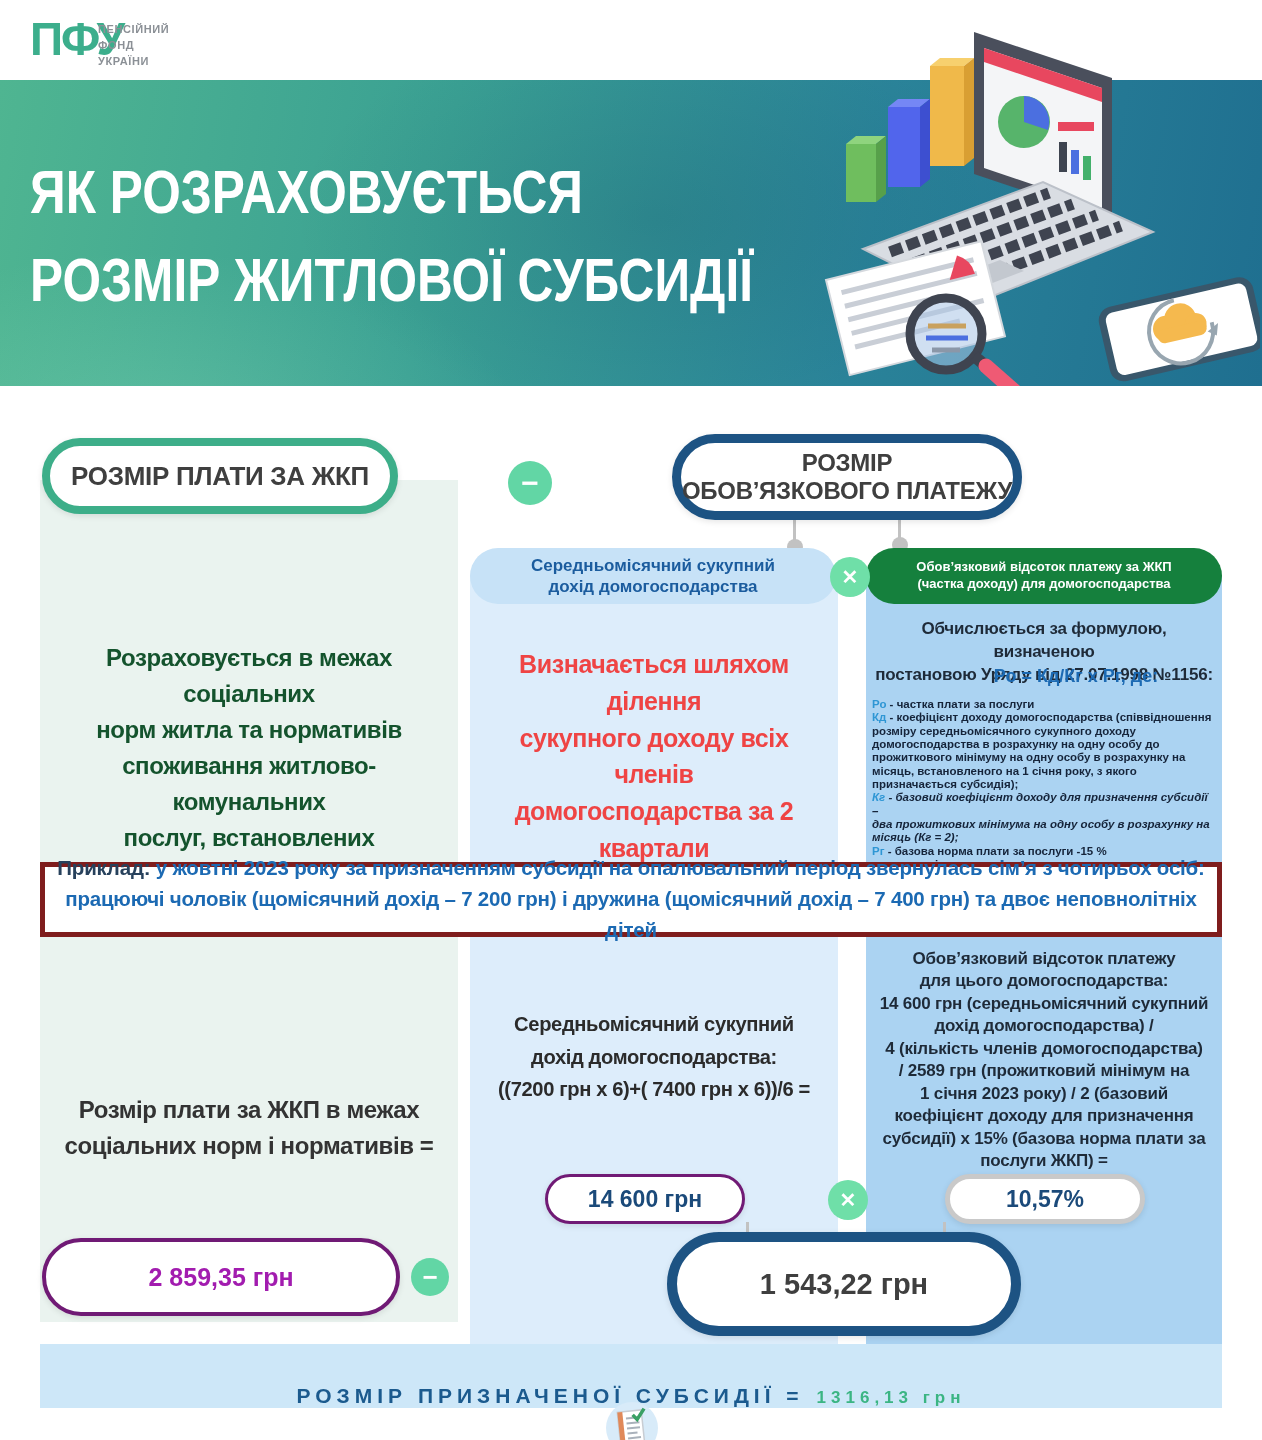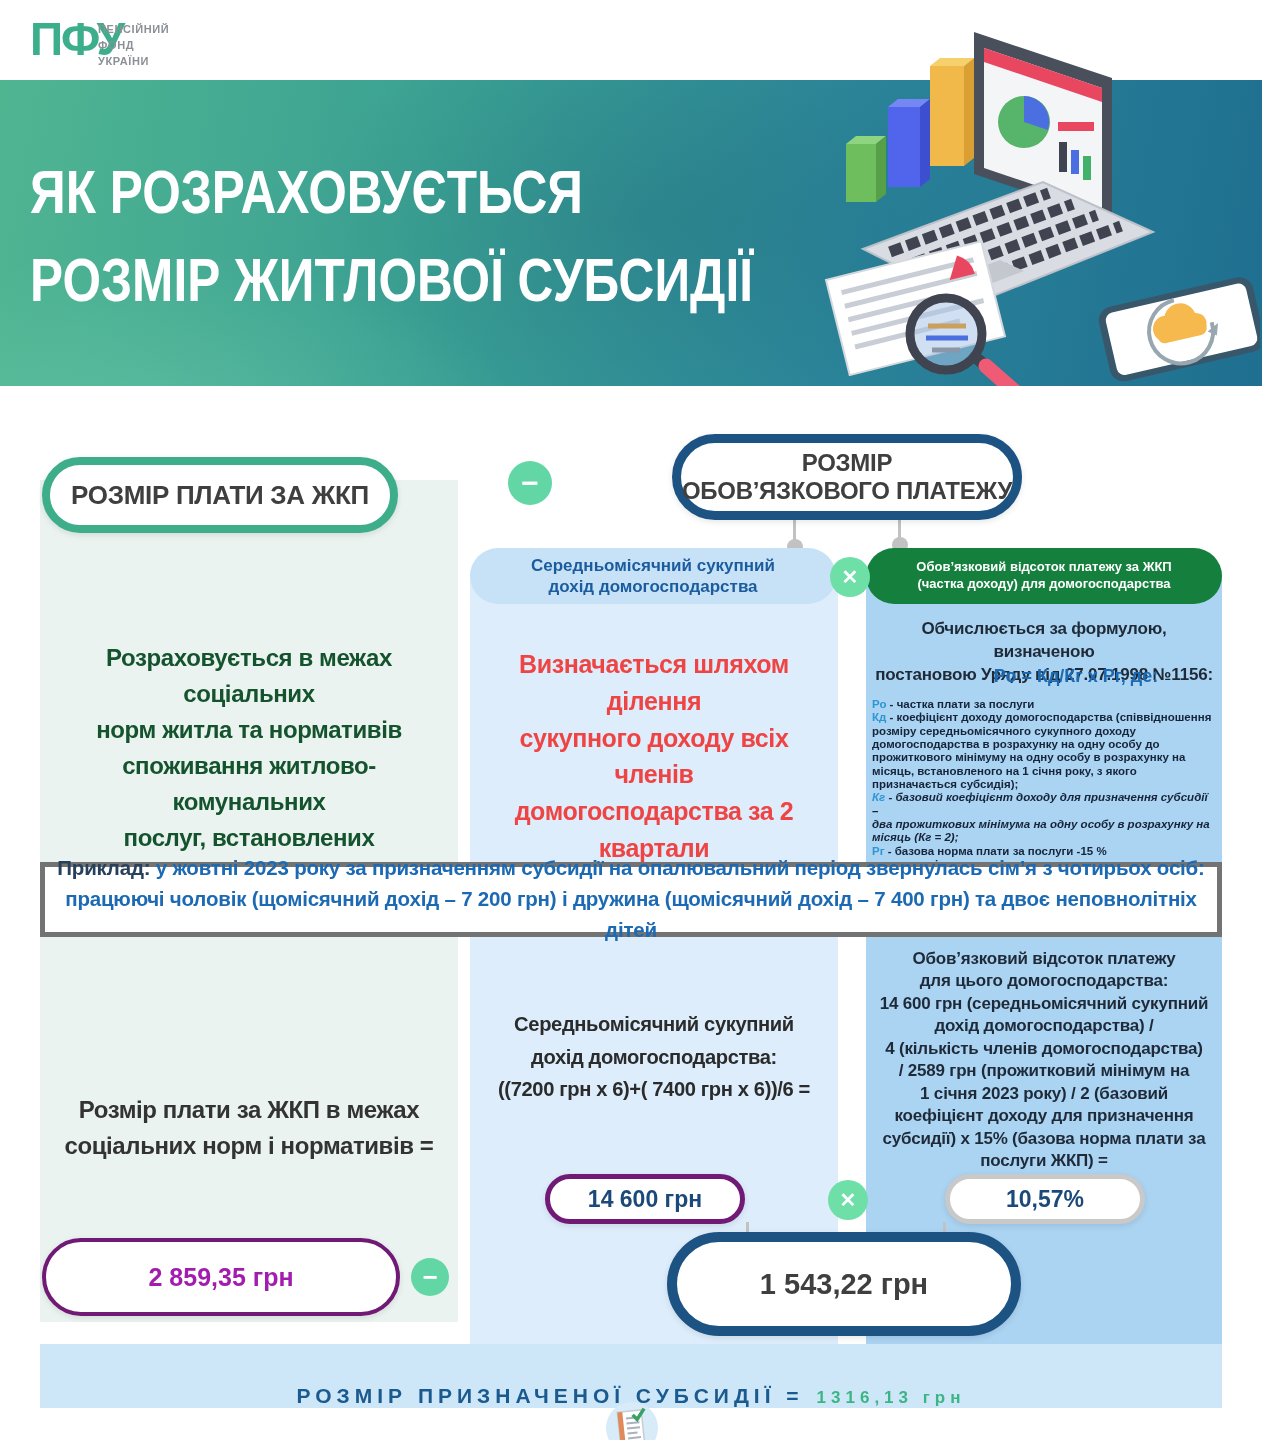--- a/index.html
+++ b/index.html
@@ -25,21 +25,21 @@
   
   .col-bg { position:absolute; }
   .col-left-bg  { left:40px;  top:480px; width:418px; height:842px; background:#eaf3ef; }
   .col-mid-bg   { left:470px; top:576px; width:368px; height:768px; background:#ddedfb; }
   .col-right-bg { left:866px; top:576px; width:356px; height:768px; background:#abd3f2; }
 
   
   .pill { position:absolute; background:#fff; display:flex; align-items:center; justify-content:center;
           text-align:center; z-index:3; box-shadow:0 2px 6px rgba(0,0,0,.10); }
   .pill-left-top { left:42px; top:438px; width:356px; height:76px; border:8px solid #3dae89; border-radius:42px;
-                   font-size:26px; font-weight:bold; color:#3f3f3f; letter-spacing:-.3px;margin-top:19px; }
+                   font-size:26px; font-weight:bold; color:#3f3f3f; letter-spacing:-.3px; }
   .pill-right-top { left:672px; top:434px; width:350px; height:86px; border:9px solid #1d5383; border-radius:46px;
                    font-size:24px; font-weight:bold; color:#3f3f3f; line-height:1.18; white-space:pre-line; letter-spacing:-.3px; }
   .subpill-mid { left:470px; top:548px; width:366px; height:56px; background:#c7e2f7; border-radius:28px;
                  font-size:17px; font-weight:bold; color:#1b5c9e; line-height:1.25; white-space:pre-line; box-shadow:none; z-index:2; }
   .subpill-right { left:866px; top:548px; width:356px; height:56px; background:#15803d; border-radius:28px;
                  font-size:13px; font-weight:bold; color:#fff; line-height:1.3; white-space:pre-line; box-shadow:none; z-index:2; }
 
   .circle { position:absolute; border-radius:50%; display:flex; align-items:center; justify-content:center;
             color:#fff; font-weight:bold; z-index:4; }
   .c-minus1 { left:508px; top:461px; width:44px; height:44px; background:#62d6a5; font-size:30px; }
@@ -55,29 +55,29 @@
   .left-body  { left:52px;  top:640px; width:394px; font-size:24px; color:#14532d; line-height:1.5; letter-spacing:-.4px; }
   .mid-body   { left:478px; top:646px; width:352px; font-size:25px; color:#ef4444; line-height:1.47; letter-spacing:-.4px; }
   .r-intro    { left:874px; top:618px; width:340px; font-size:17px; color:#1e2a38; line-height:1.35; letter-spacing:-.2px; }
   .r-formula  { left:906px; top:666px; width:340px; font-size:18px; color:#1c6ab3; }
   .r-defs     { position:absolute; left:872px; top:698px; width:344px; font-size:11.5px; font-weight:bold;
                 color:#15243a; line-height:1.16; text-align:left; z-index:1; }
   .r-defs .blu { color:#2e96d4; }
 
   
   .example { position:absolute; left:40px; top:862px; width:1182px; height:75px; background:#fff;
-             border:5px solid #737373; z-index:3; display:flex; flex-direction:column; justify-content:center;
+             border:5px solid #7f1d1d; z-index:3; display:flex; flex-direction:column; justify-content:center;
              text-align:center; font-size:20.5px; font-weight:bold; line-height:1.5; color:#1c6ab3; letter-spacing:-.2px;}
   .example .lbl { color:#27415c; }
 
   .calc-left  { left:52px;  top:1092px; width:394px; font-size:24px; color:#333; line-height:1.5; letter-spacing:-.4px; }
   .calc-mid   { left:476px; top:1008px; width:356px; font-size:21px; color:#2b2b2b; line-height:1.55; letter-spacing:-.4px; transform:scaleX(.96); transform-origin:center top;}
   .calc-right { left:874px; top:948px;  width:340px; font-size:17px; color:#1e2a38; line-height:1.32; letter-spacing:-.2px; }
 
-  .pill-income  { left:545px; top:1174px; width:200px; height:50px; border:5px solid #701a75; border-radius:27px;
+  .pill-income  { left:545px; top:1174px; width:200px; height:50px; border:3px solid #701a75; border-radius:27px;
                   font-size:23px; font-weight:bold; color:#1b4a7a;text-align:right; }
   .pill-percent { left:945px; top:1174px; width:200px; height:50px; border:5px solid #c9c9c9; border-radius:27px;
                   font-size:23px; font-weight:bold; color:#1b4a7a; }
   .pill-jkp     { left:42px; top:1238px; width:358px; height:78px; border:4px solid #701a75; border-radius:44px;
                   font-size:25px; font-weight:bold; color:#a21caf; }
   .pill-payment { left:667px; top:1232px; width:354px; height:104px; border:10px solid #1d5383; border-radius:54px;
                   font-size:29px; font-weight:bold; color:#3f3f3f; }
 
   .result-bar { position:absolute; left:40px; top:1344px; width:1182px; height:64px; background:#cde7f8;
                 display:flex; align-items:flex-end; justify-content:center; z-index:1; }

